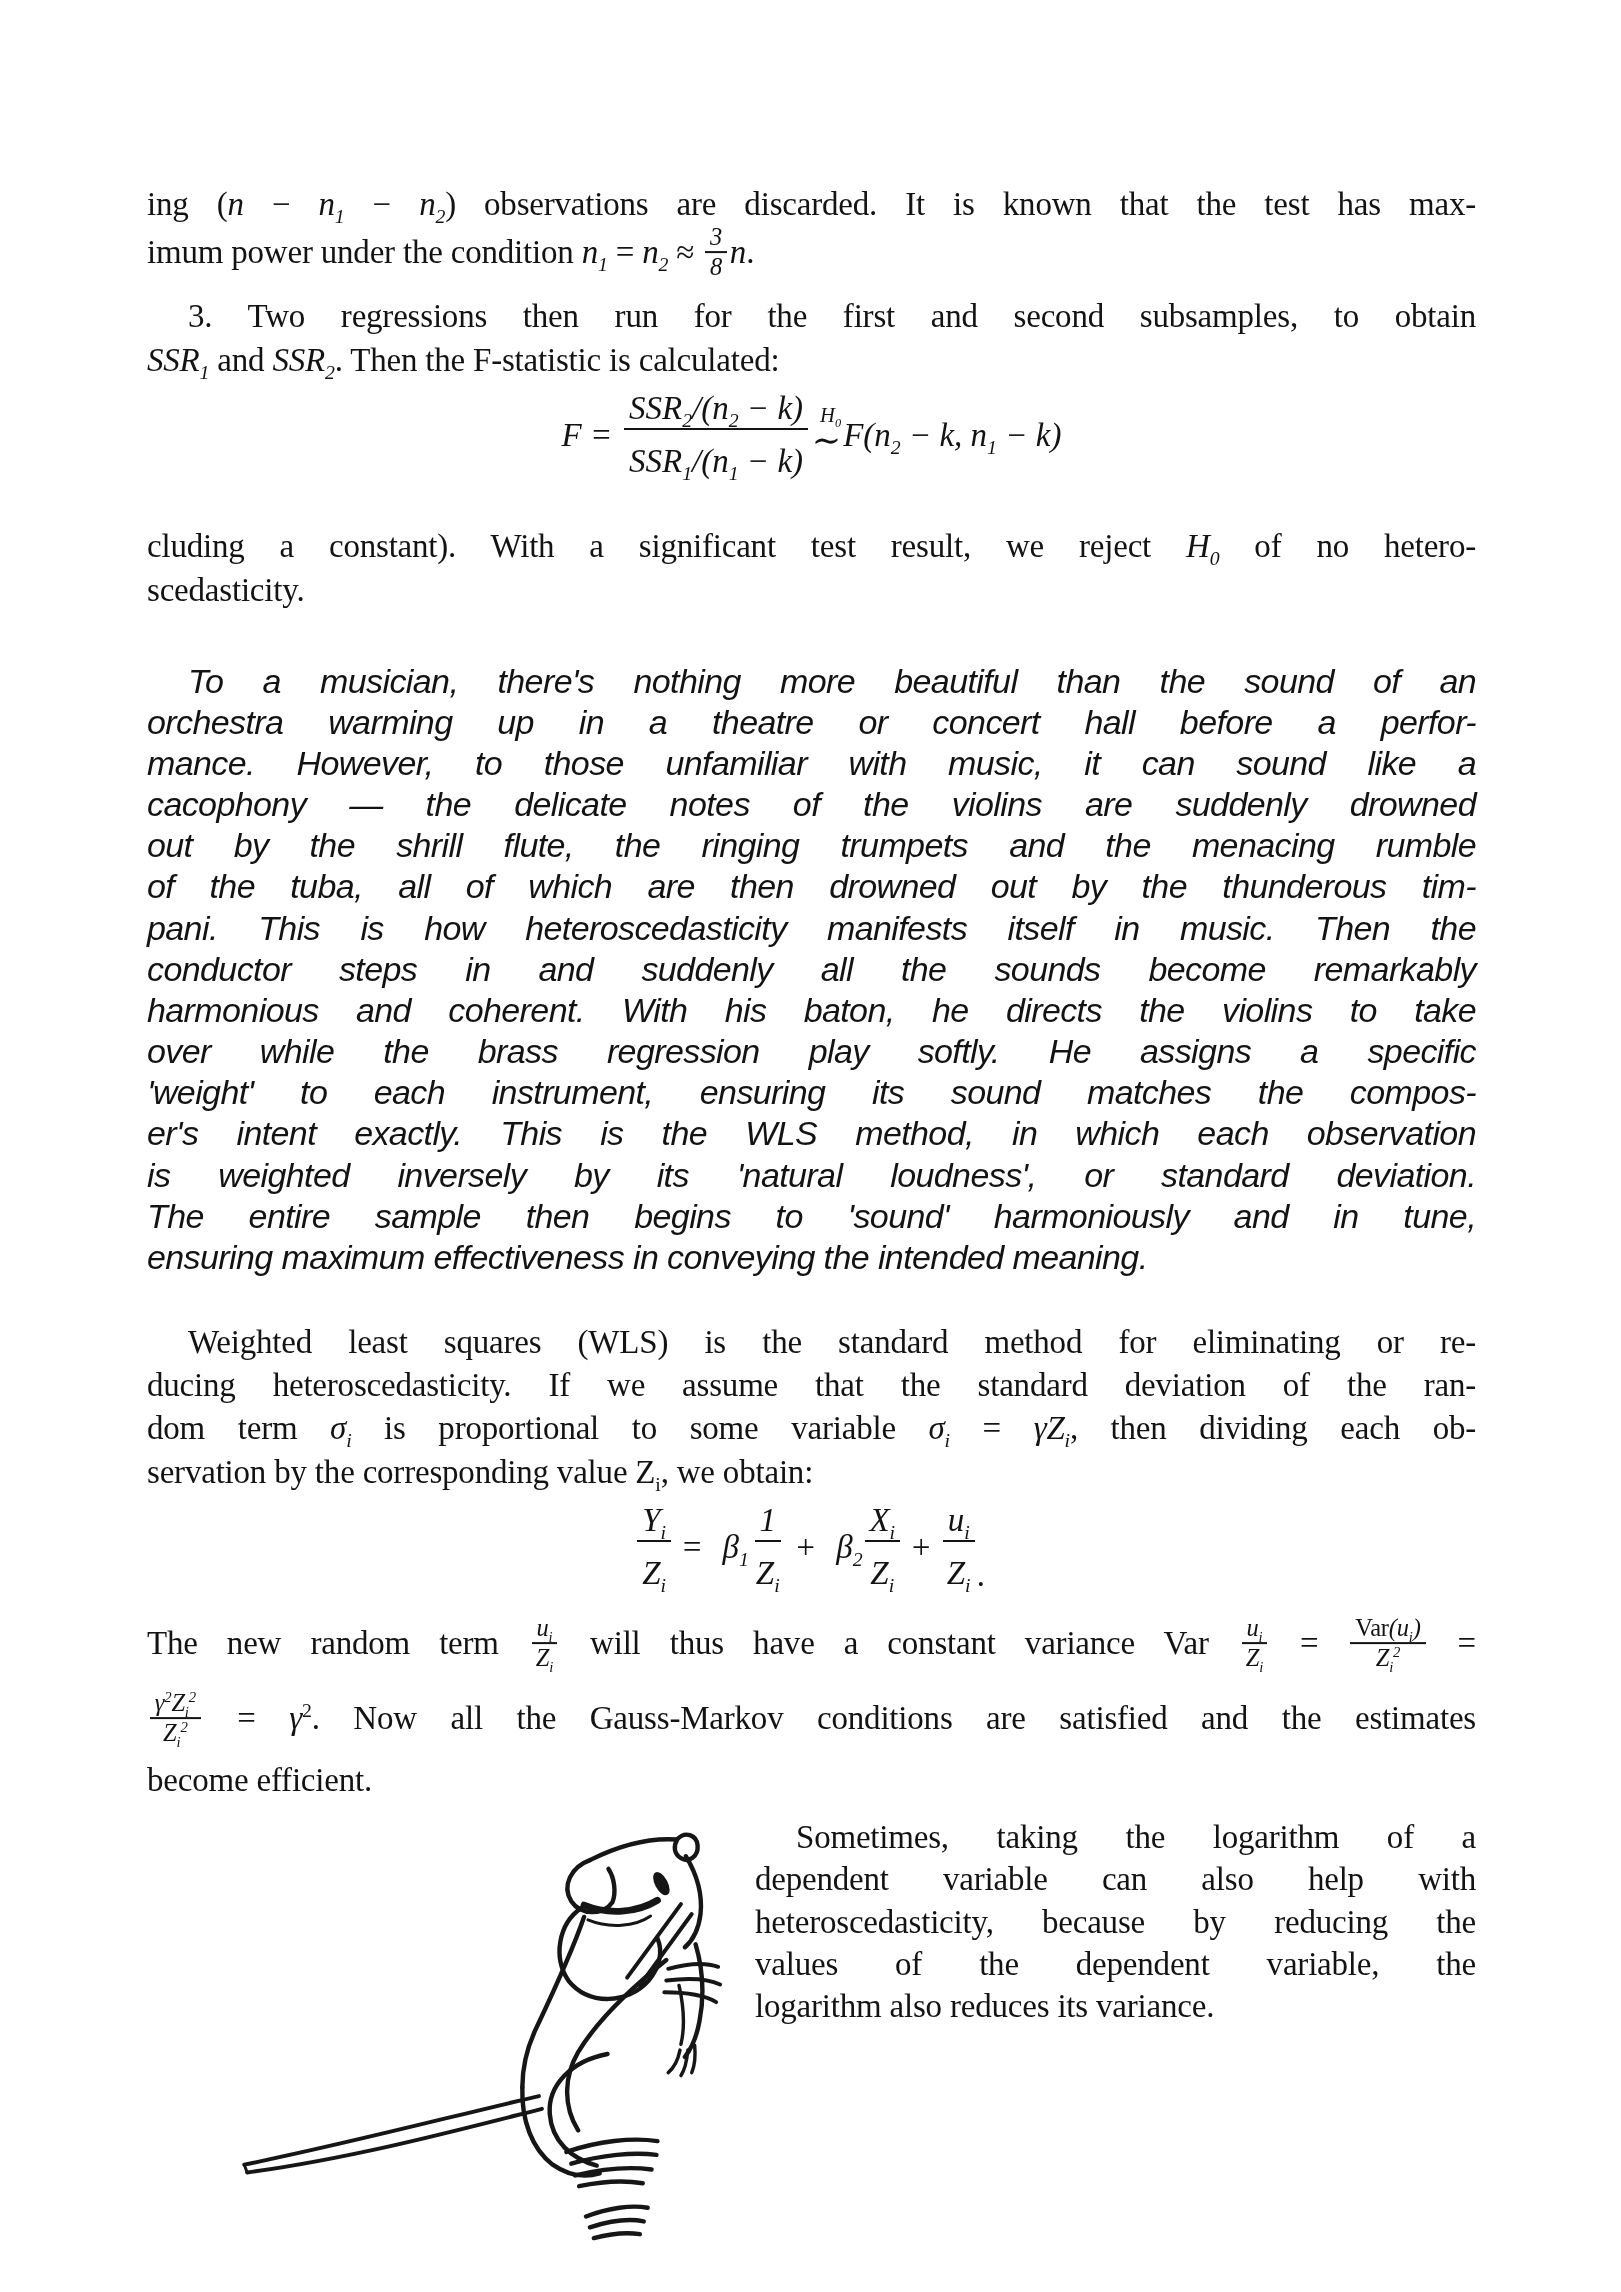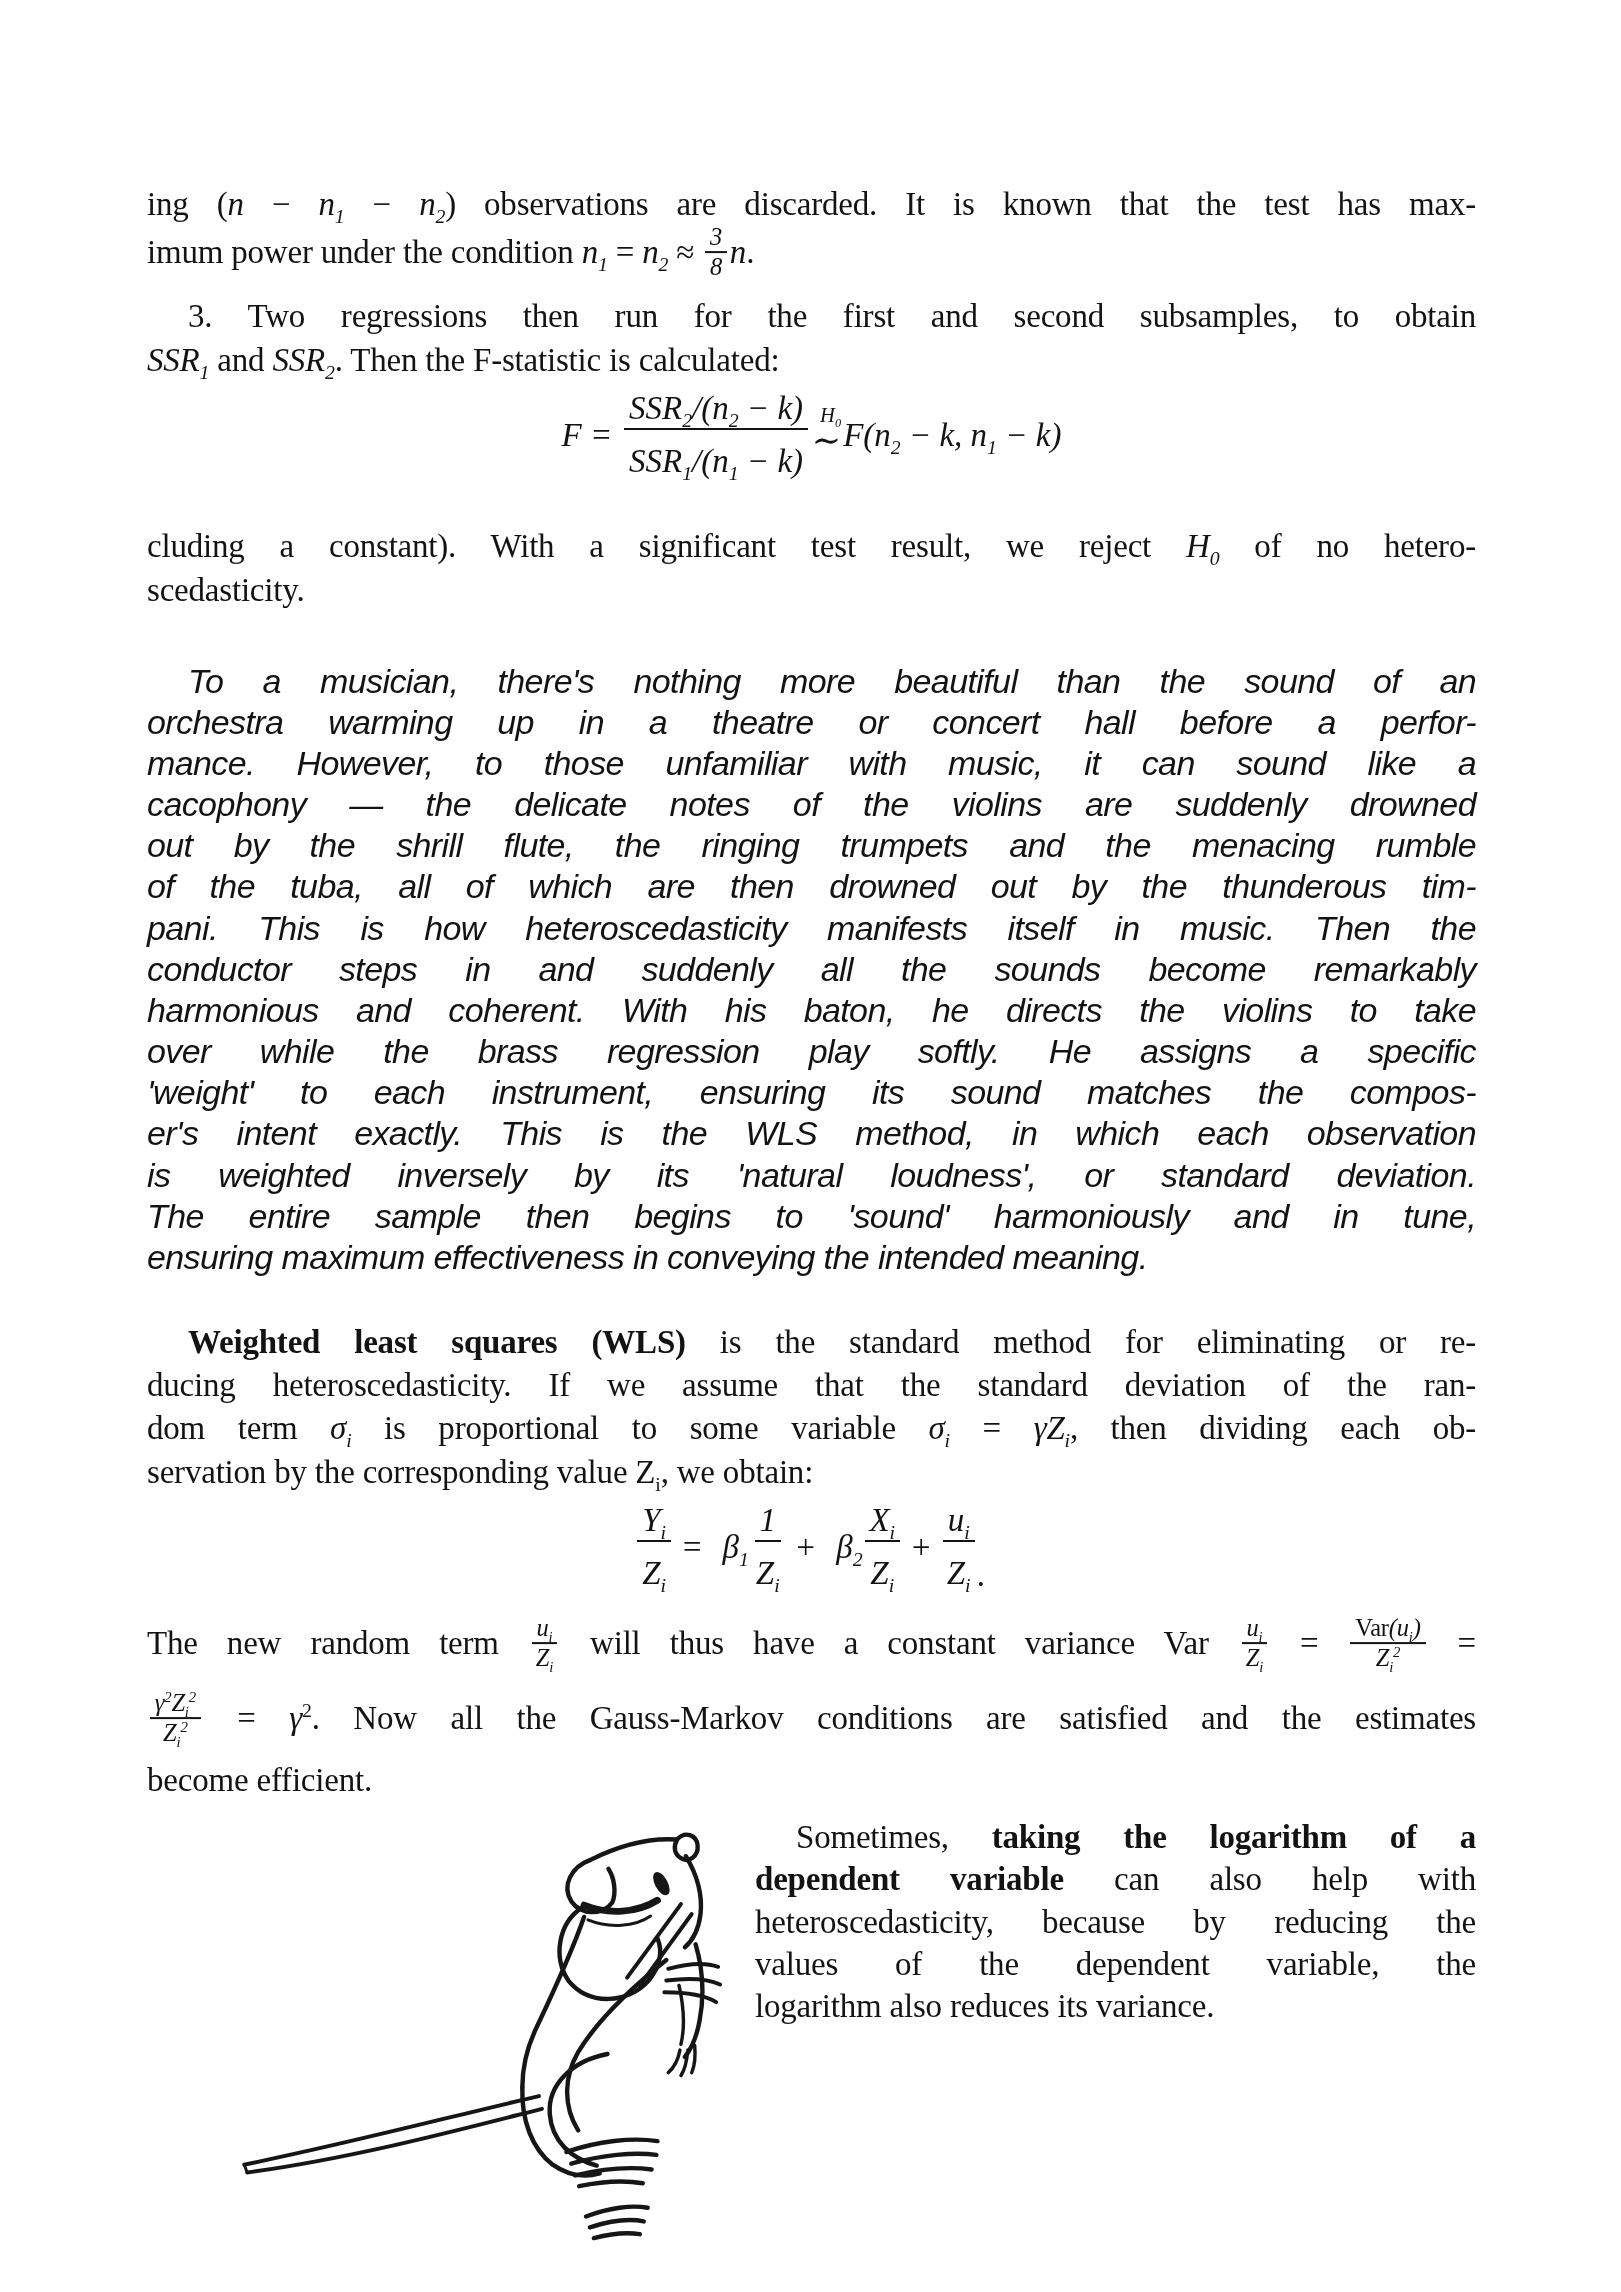--- a/index.html
+++ b/index.html
@@ -9,21 +9,21 @@
   .blk{position:absolute;left:147px;width:1329px;}
   .serif{font-size:33px;line-height:44px;letter-spacing:-0.2px;}
   .wlsline{line-height:43px;}
   .jl{text-align:justify;text-align-last:justify;}
   .ll{text-align:left;text-align-last:left;}
   .ind{text-indent:41px;}
   .quoteblk{font-family:"Liberation Sans","DejaVu Sans",sans-serif;
             font-style:italic;font-size:34px;line-height:41px;letter-spacing:-0.6px;}
   sub,sup{font-size:60%;line-height:0;}
   i{font-style:italic;}
-  b{font-weight:bold;}
+  b{font-weight:normal;}
   .rm{font-style:normal;}
   .frac{display:inline-flex;flex-direction:column;align-items:center;
         vertical-align:middle;text-align:center;text-align-last:center;
         font-style:italic;}
   .frac .fn{border-bottom:2.5px solid #131313;padding:0 4.9px;line-height:1.15;}
   .frac .fd{padding:0 4.9px;line-height:1.15;}
   .blk .frac{font-size:24.5px;margin:0 2.9px;transform:translateY(-2.9px);}
   .formula{position:absolute;left:147px;width:1329px;display:flex;
            justify-content:center;align-items:center;font-size:33px;
            font-style:italic;}

